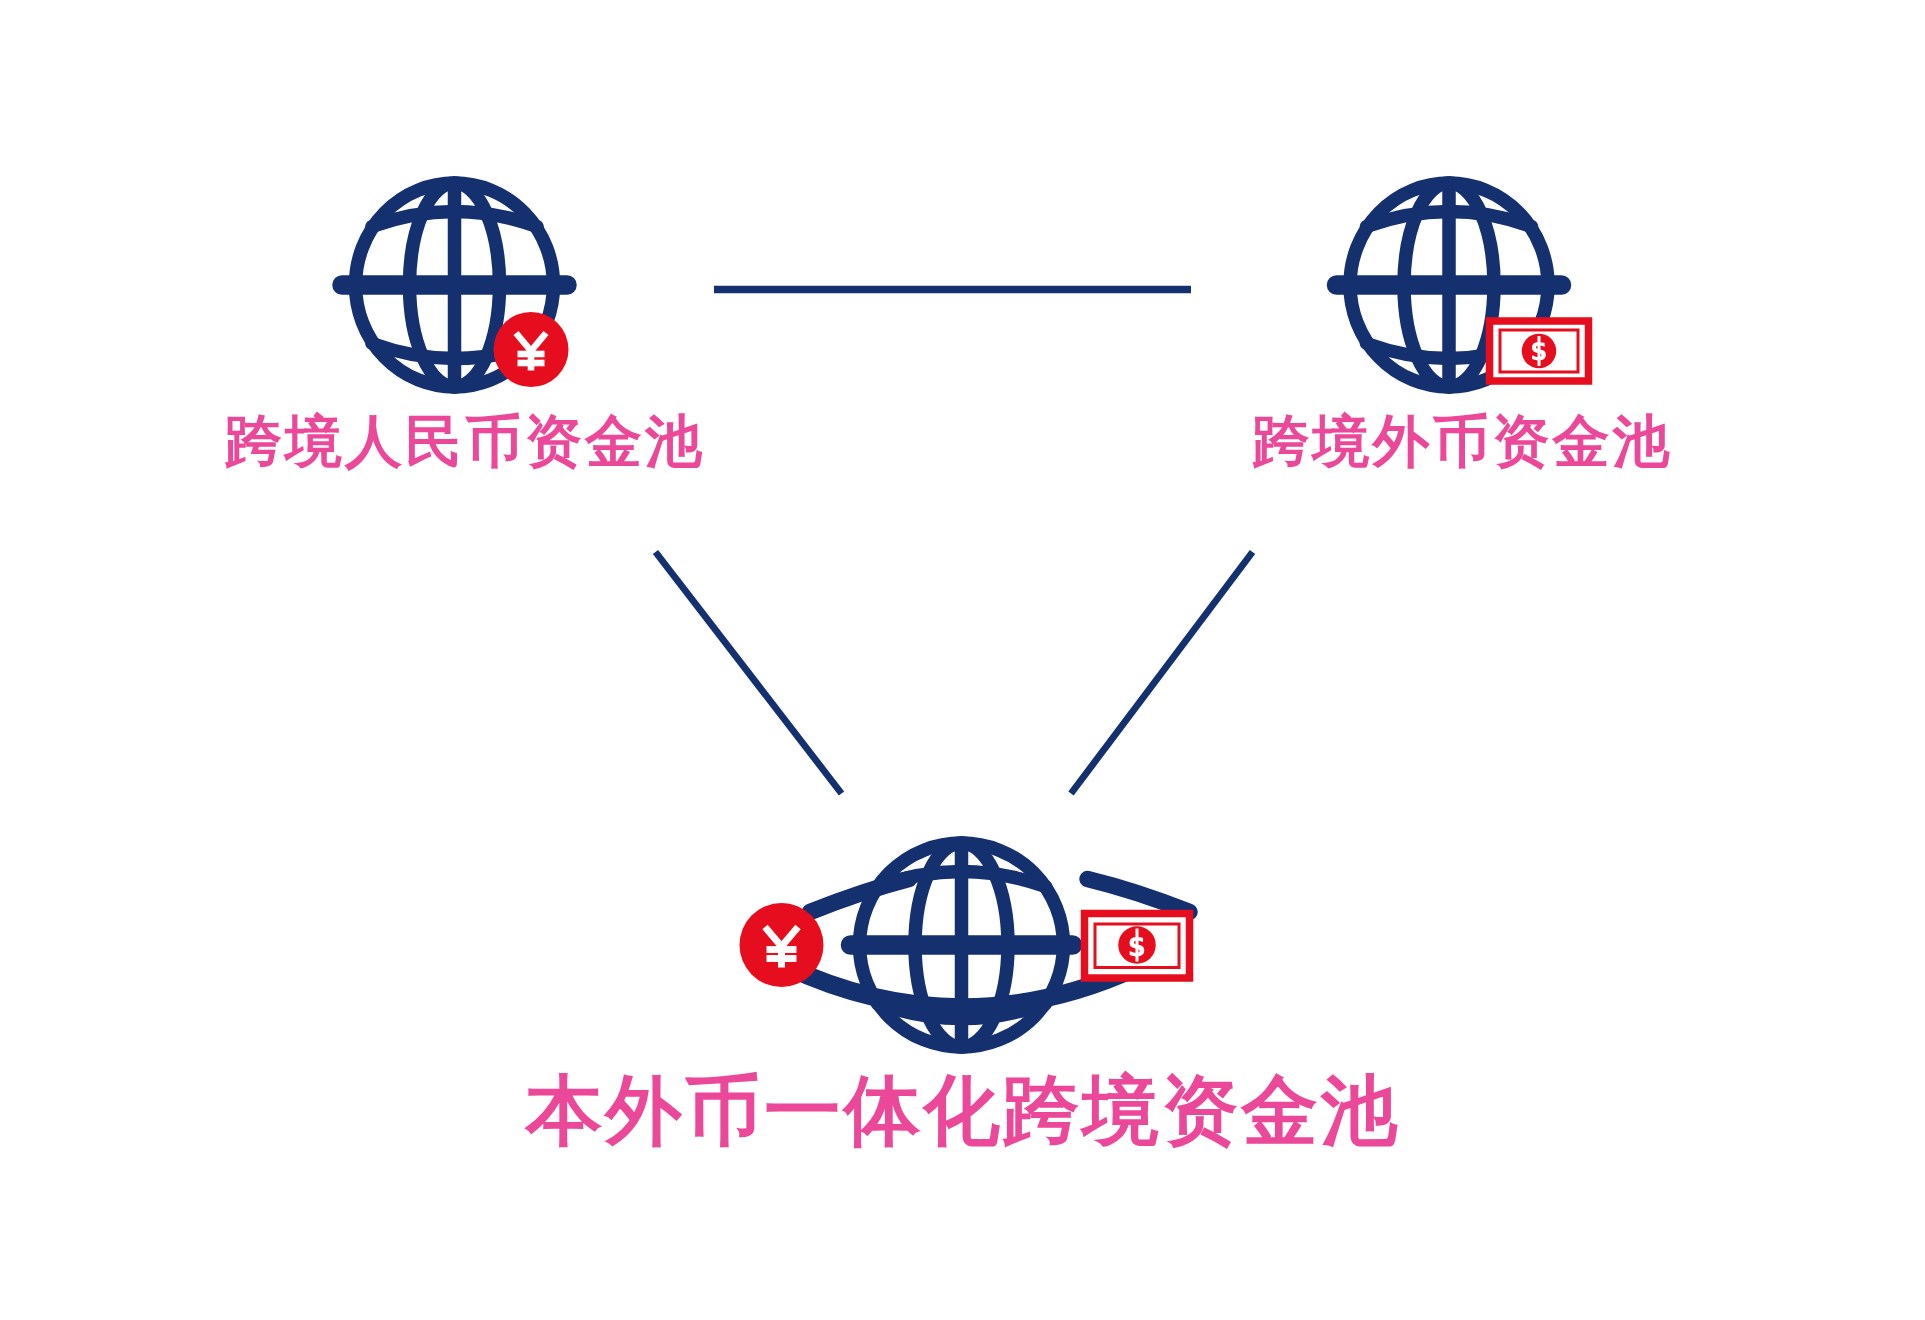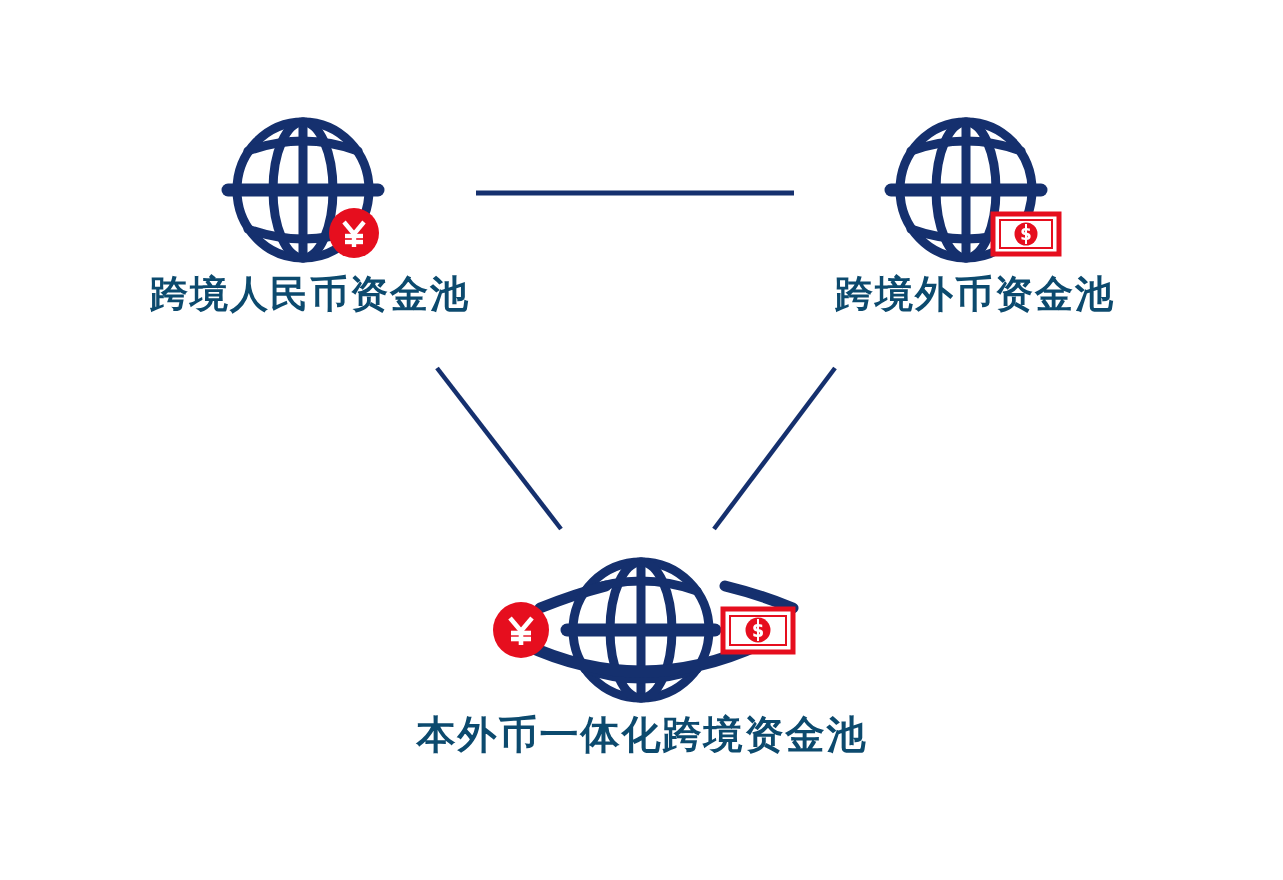--- a/index.html
+++ b/index.html
@@ -20,21 +20,21 @@
   #diagram-svg {
     position: absolute;
     left: 0;
     top: 0;
     width: 1283px;
     height: 880px;
   }
   .node-label {
     position: absolute;
     text-align: center;
-    color: #0c4a6e;
+    color: #ec4899;
     font-weight: bold;
     font-size: 38px;
     letter-spacing: 2px;
     line-height: 1.1;
     white-space: nowrap;
     font-family: "DejaVu Sans", "Liberation Sans", sans-serif;
   }
   #label-rmb-pool {
     left: 0px;
     top: 274px;
@@ -42,21 +42,21 @@
   }
   #label-fx-pool {
     left: 665px;
     top: 274px;
     width: 620px;
   }
   #label-integrated-pool {
     left: 322px;
     top: 714px;
     width: 640px;
-    font-size: 39px;
+    font-size: 51px;
   }
 </style>
 </head>
 <body>
 
 <div id="canvas">
 
   <svg id="diagram-svg" viewBox="0 0 1283 880">
     <defs>
 

